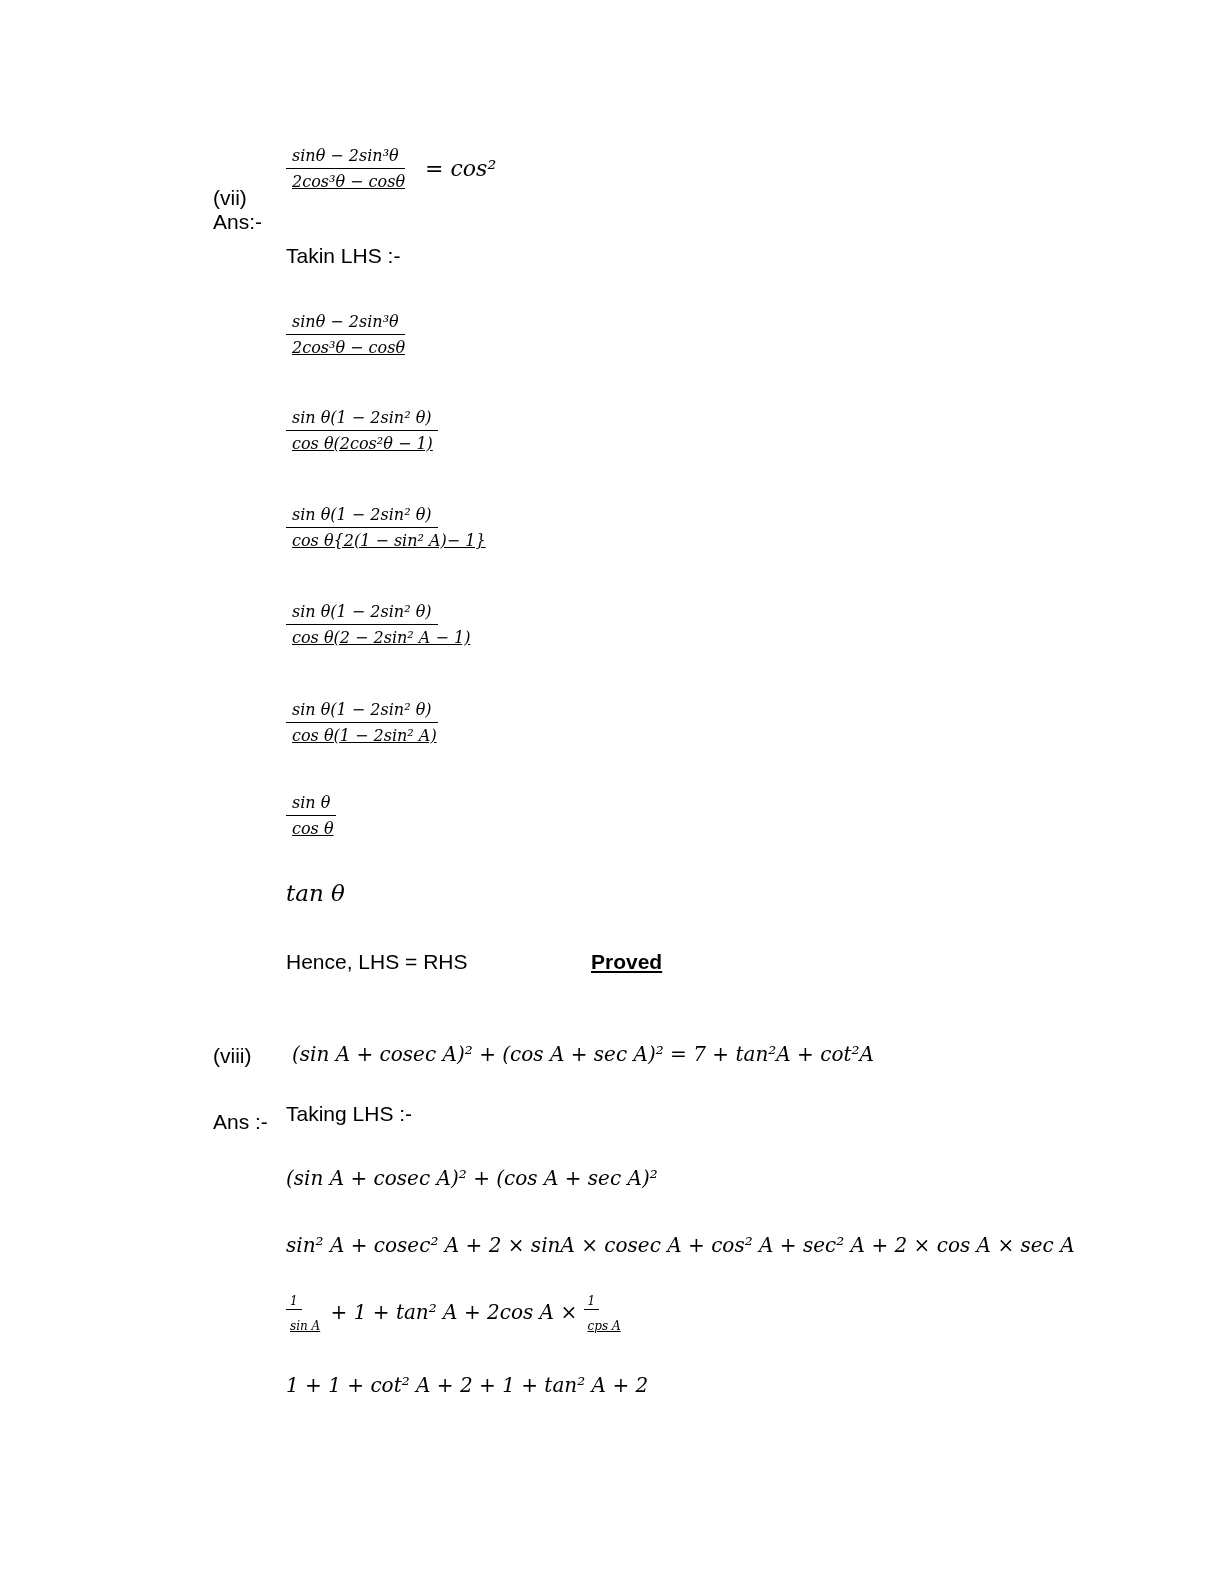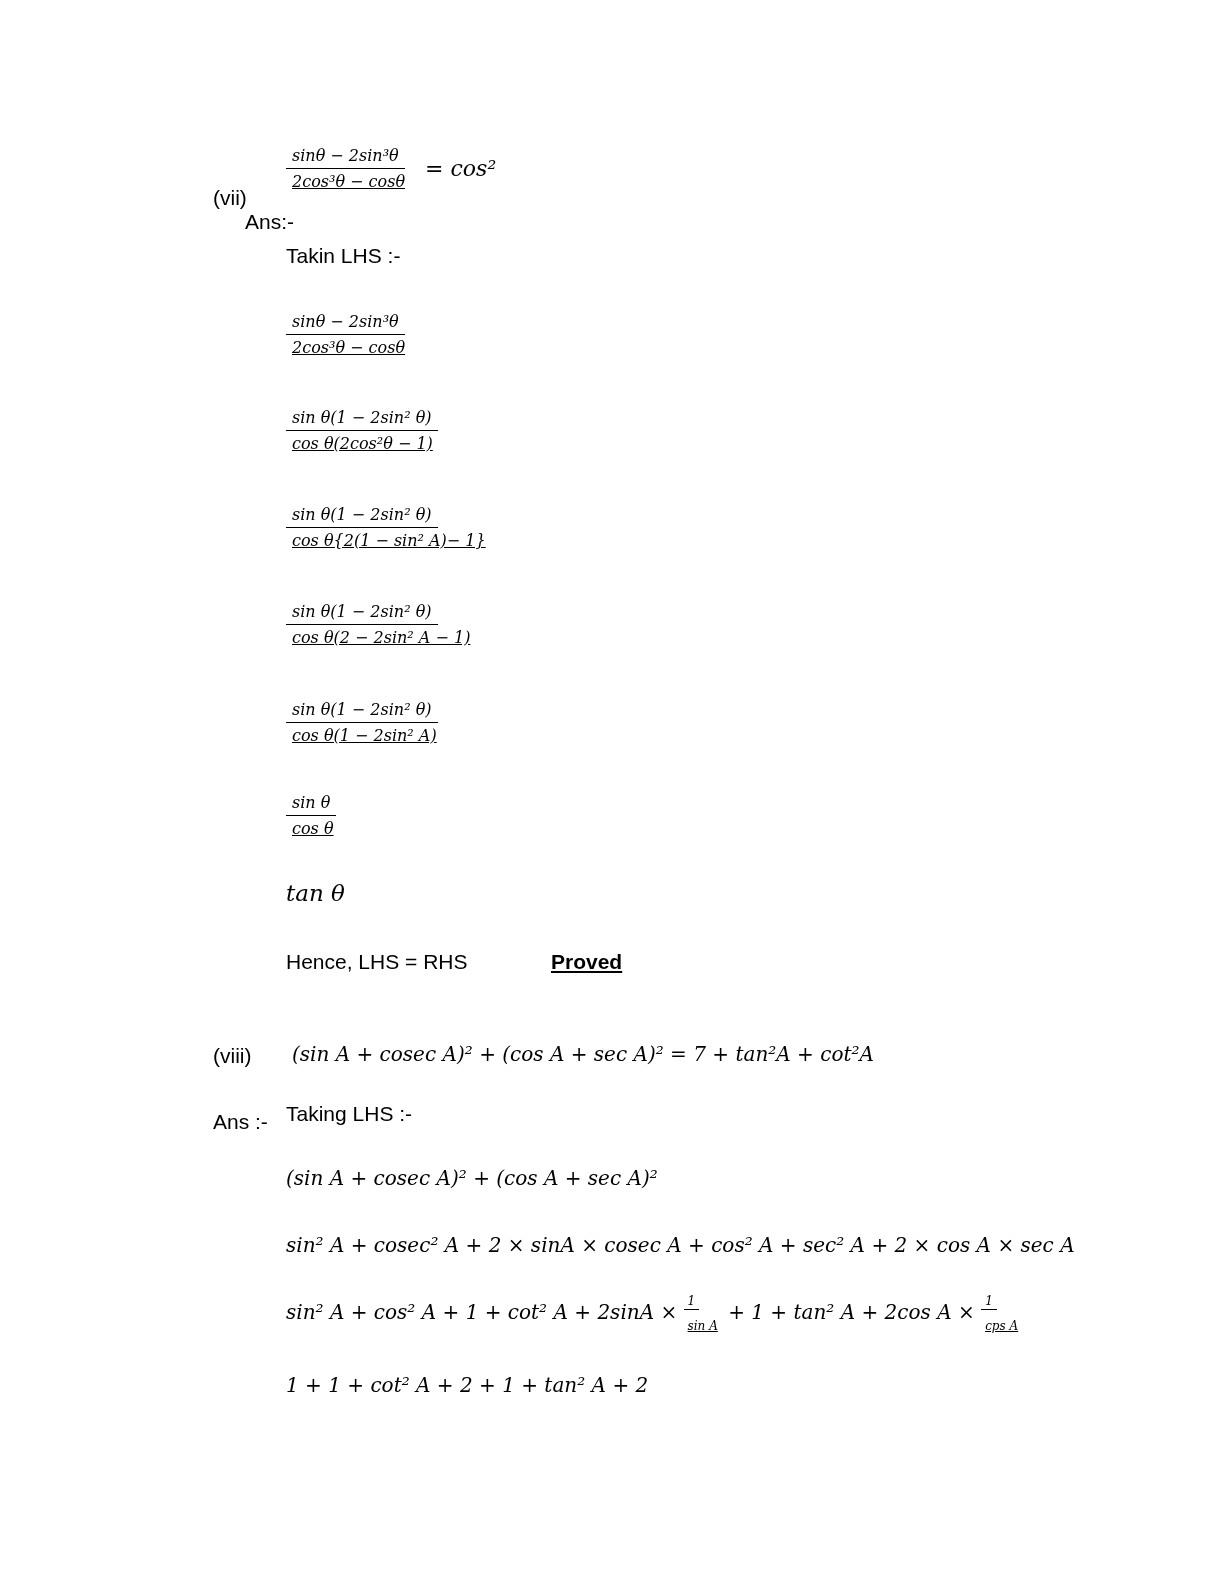--- a/index.html
+++ b/index.html
@@ -19,21 +19,21 @@
 <body>
 
 <div class="abs sans" style="left:213px; top:160px;margin-top:26px;">(vii)</div>
 <div class="abs math" style="left:286px; top:146px;">
   <span class="frac">
     <span class="num">sinθ − 2sin³θ</span>
     <span class="den">2cos³θ − cosθ</span>
   </span>
   <span style="font-size:22px; margin-left:8px; vertical-align:middle;">= cos²</span>
 </div>
-<div class="abs sans" style="left:213px; top:210px;margin-left:32px;">Ans:-</div>
+<div class="abs sans" style="left:213px; top:210px;">Ans:-</div>
 <div class="abs sans" style="left:286px; top:244px;">Takin LHS :-</div>
 
 <div class="abs math" style="left:286px; top:312px;">
   <span class="frac">
       <span class="num">sinθ − 2sin³θ</span>
       <span class="den">2cos³θ − cosθ</span>
     </span>
 </div>
 <div class="abs math" style="left:286px; top:408px;">
   <span class="frac">
@@ -61,31 +61,30 @@
 </div>
 <div class="abs math" style="left:286px; top:793px;">
   <span class="frac">
       <span class="num">sin θ</span>
       <span class="den">cos θ</span>
     </span>
 </div>
 <div class="abs math" style="left:286px; top:880px; font-size:23px;">tan θ</div>
 
 <div class="abs sans" style="left:286px; top:950px;">Hence, LHS = RHS</div>
-<div class="abs sans proved" style="left:551px; top:950px;">Proved</div>
+<div class="abs sans proved" style="left:591px; top:950px;">Proved</div>
 
 <div class="abs sans" style="left:213px; top:1044px;">(viii)</div>
 <div class="abs math" style="left:292px; top:1042px; font-size:20px;">(sin A  +  cosec A)² + (cos A  + sec A)² = 7  +  tan²A + cot²A</div>
 <div class="abs sans" style="left:213px; top:1074px;margin-top:36px;">Ans :-</div>
 <div class="abs sans" style="left:286px; top:1102px;">Taking LHS :-</div>
 
 <div class="abs math" style="left:286px; top:1166px; font-size:20px;">(sin A  +  cosec A)² + (cos A  +  sec A)²</div>
 <div class="abs math" style="left:286px; top:1233px; font-size:20px;">sin² A + cosec² A + 2 × sinA × cosec A + cos² A + sec² A + 2 × cos A × sec A</div>
 <div class="abs math" style="left:286px; top:1294px; font-size:20px;">
-  <span>sin² A + cos² A + 1 + cot² A + 2sinA ×</span>
   <span class="frac small-frac">
       <span class="num">1</span>
       <span class="den">sin A</span>
     </span>
   <span>+ 1 + tan² A + 2cos A  ×</span>
   <span class="frac small-frac">
       <span class="num">1</span>
       <span class="den">cps A</span>
     </span>
 </div>

